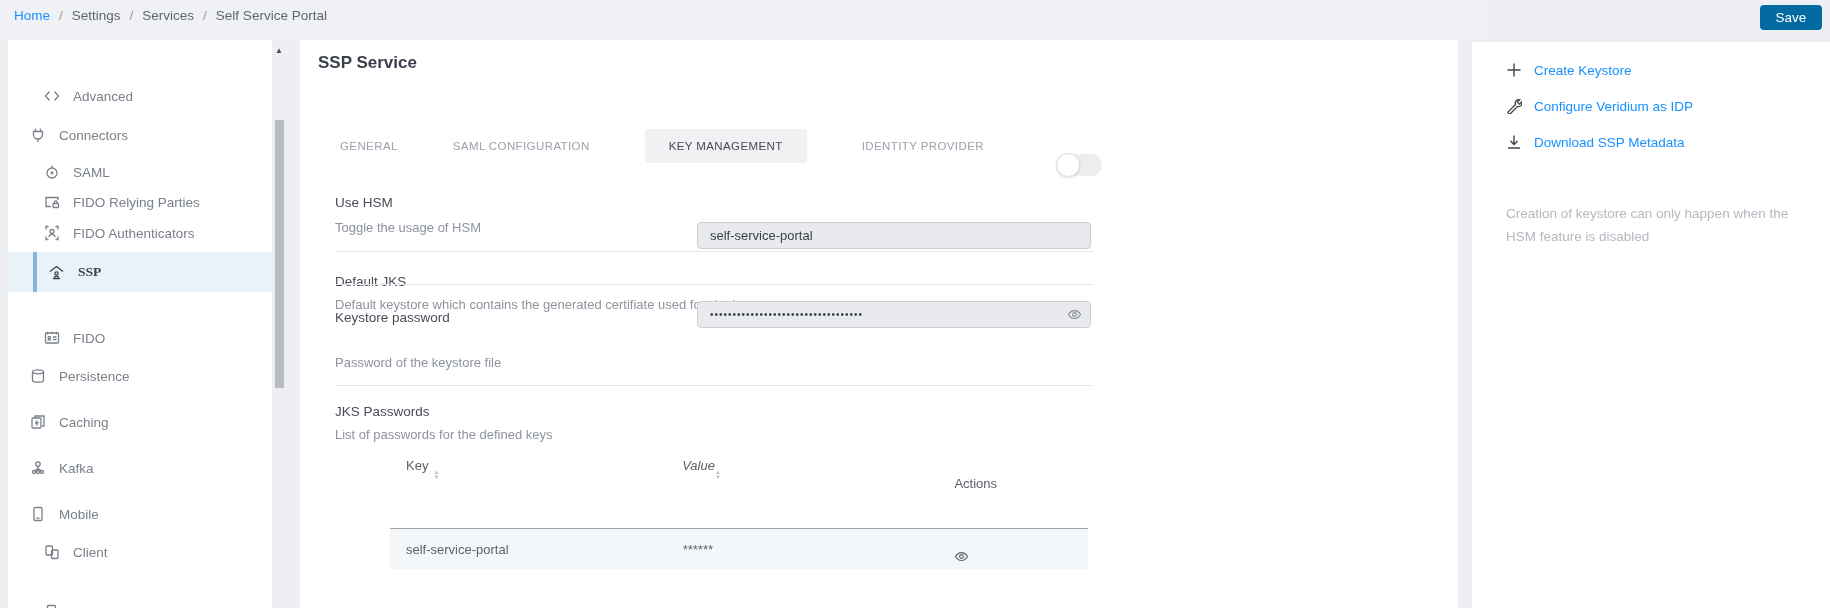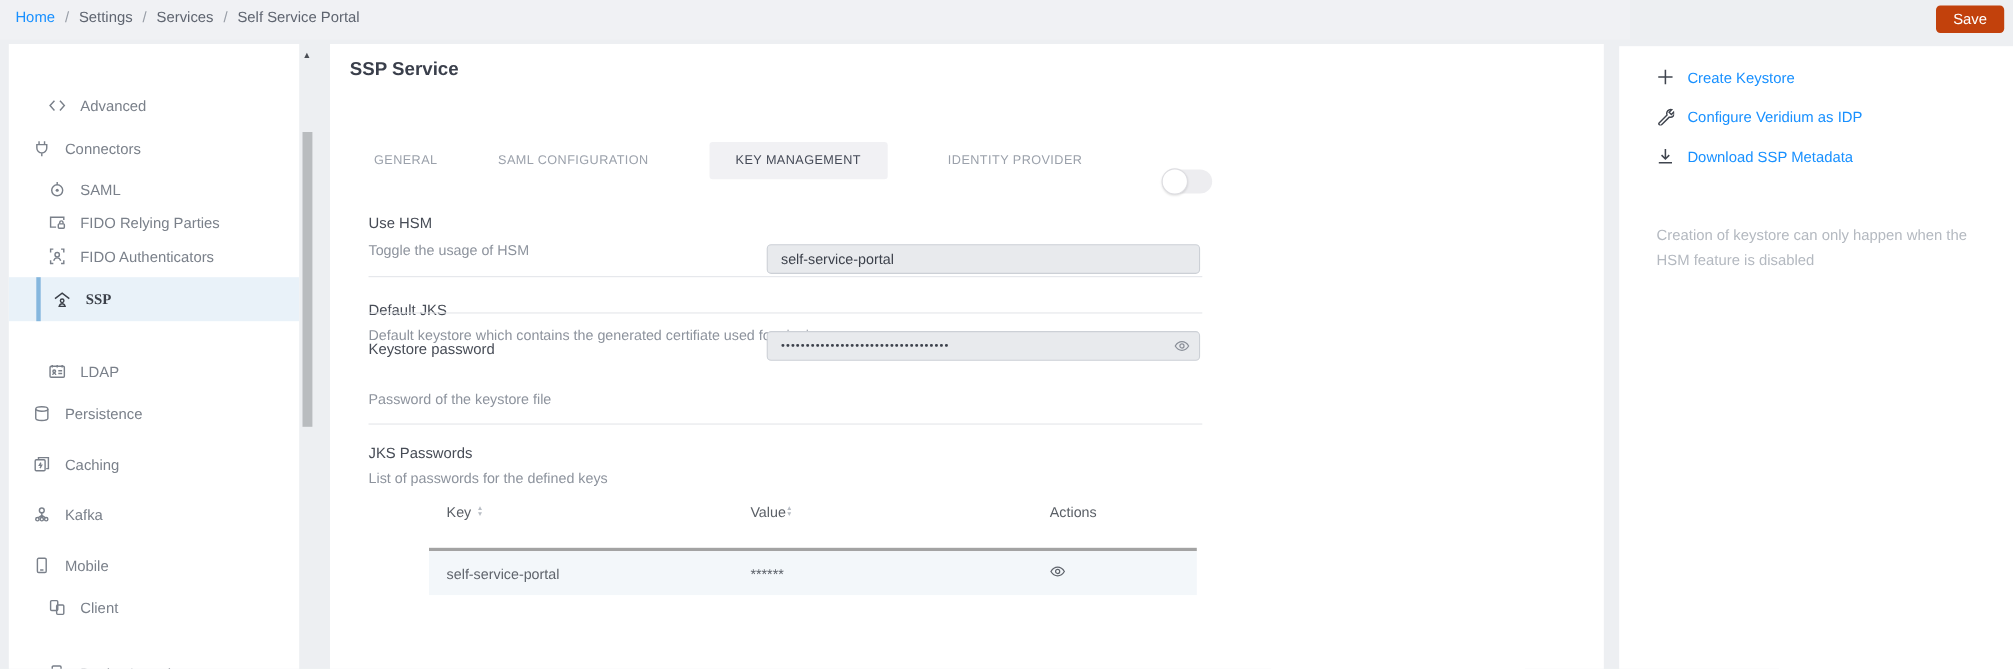--- a/index.html
+++ b/index.html
@@ -7,21 +7,21 @@
     font-family:"Liberation Sans", sans-serif; background:#edeff2; }
 
   
   .topbar { position:absolute; left:0; top:0; width:1482px; height:36px;
     background:#f0f1f4; }
   .breadcrumb { position:absolute; left:14px; top:8px; font-size:13.5px;
     color:#5f6570; display:flex; gap:9px; align-items:center; }
   .breadcrumb .home { color:#1890ff; cursor:pointer; }
   .breadcrumb .sep { color:#979da6; }
   .save-btn { position:absolute; left:1760px; top:5px; width:62px; height:25px;
-    background:#c2410c; color:#ffffff; border:none; border-radius:4px;
+    background:#0369a1; color:#ffffff; border:none; border-radius:4px;
     font-size:13.5px; font-family:inherit; }
 
   
   .card { position:absolute; background:#ffffff; border-radius:0; }
   .sidebar { left:8px; top:40px; width:264px; height:568px; overflow:hidden; }
   .main { left:300px; top:40px; width:1158px; height:568px; }
   .rightpanel { left:1472px; top:42px; width:358px; height:566px; }
 
   
   .side-item { position:absolute; display:flex; align-items:center; gap:13px;
@@ -68,27 +68,27 @@
 
   .toggle { position:absolute; left:757px; top:114px; width:45px; height:22px;
     background:#ededf0; border-radius:11px; cursor:pointer; }
   .toggle .knob { position:absolute; left:-1px; top:-1px; width:24px;
     height:24px; background:#ffffff; border:1px solid #dddde1;
     border-radius:50%; box-shadow:0 1px 2px rgba(0,0,0,.12); }
 
   
   .jks-table { position:absolute; left:90px; top:418px; width:698px;
     font-size:13px; }
-  .t-head { display:flex; color:#5a5f66; padding-bottom:25px;
-    border-bottom:3px solid #a3a3a3; }
+  .t-head { display:flex; color:#5a5f66; padding-bottom:37px;
+    border-bottom:1px solid #a3a3a3; }
   .t-row { display:flex; background:#f3f7fa; height:40px; align-items:center;
     color:#5f646c; }
   .c-key { width:41%; padding-left:16px; display:flex; gap:5px; }
-  .c-val { width:39%; padding-left:6px; display:flex; gap:0; }
-  .c-act { width:20%; padding-left:6px; }
+  .c-val { width:39%; padding-left:6px; display:flex; gap:0;font-style:italic; }
+  .c-act { width:20%; padding-left:6px;margin-top:18px; }
   .sort { display:inline-flex; flex-direction:column; justify-content:center;
     line-height:5px; font-size:6px; color:#b9bec5; cursor:pointer; }
   .row-eye { cursor:pointer; display:inline-block; }
 
   
   .rp-link { position:absolute; left:34px; display:flex; gap:12px;
     align-items:center; font-size:13.5px; color:#1890ff; cursor:pointer; }
   .rp-note { position:absolute; left:34px; top:160px; width:300px;
     font-size:13.5px; color:#b4b9c0; line-height:23px; }
   svg { display:block; }
@@ -172,21 +172,21 @@
   </div>
 
   <div class="side-item lvl2" style="top:285px">
     <svg width="16" height="16" viewBox="0 0 16 16" fill="none" stroke-width="1.3">
         <rect x="1.5" y="3" width="13" height="10" rx="1"></rect>
         <path d="M3.5 1.8v2.4M8 1.8v2.4M12.5 1.8v2.4"></path>
         <circle cx="5.3" cy="7.5" r="1.2"></circle>
         <path d="M3.8 10.8c.3-1 .8-1.4 1.5-1.4s1.2.4 1.5 1.4"></path>
         <path d="M9 7h3.5M9 9.5h3.5"></path>
       </svg>
-    <span>LDAP</span>
+    <span>FIDO</span>
   </div>
 
   <div class="side-item lvl1" style="top:323px">
     <svg width="16" height="16" viewBox="0 0 16 16" fill="none" stroke-width="1.3">
         <ellipse cx="8" cy="3.8" rx="5.5" ry="2"></ellipse>
         <path d="M2.5 3.8v8.4c0 1.1 2.5 2 5.5 2s5.5-.9 5.5-2V3.8"></path>
       </svg>
     <span>Persistence</span>
   </div>
 

